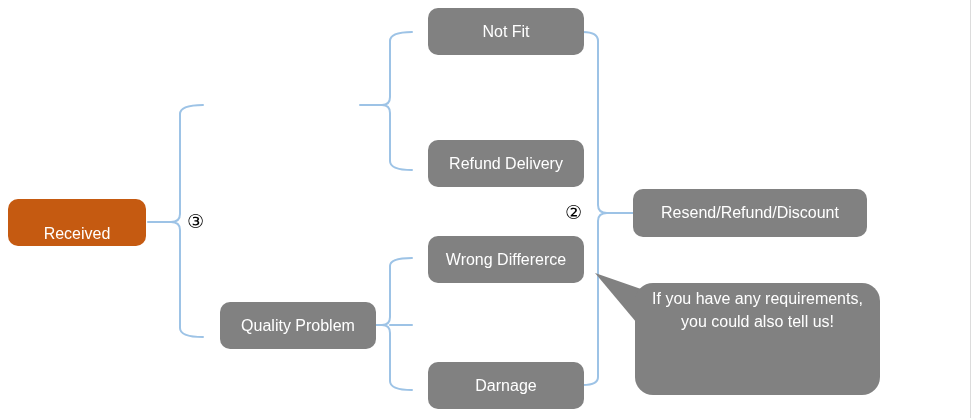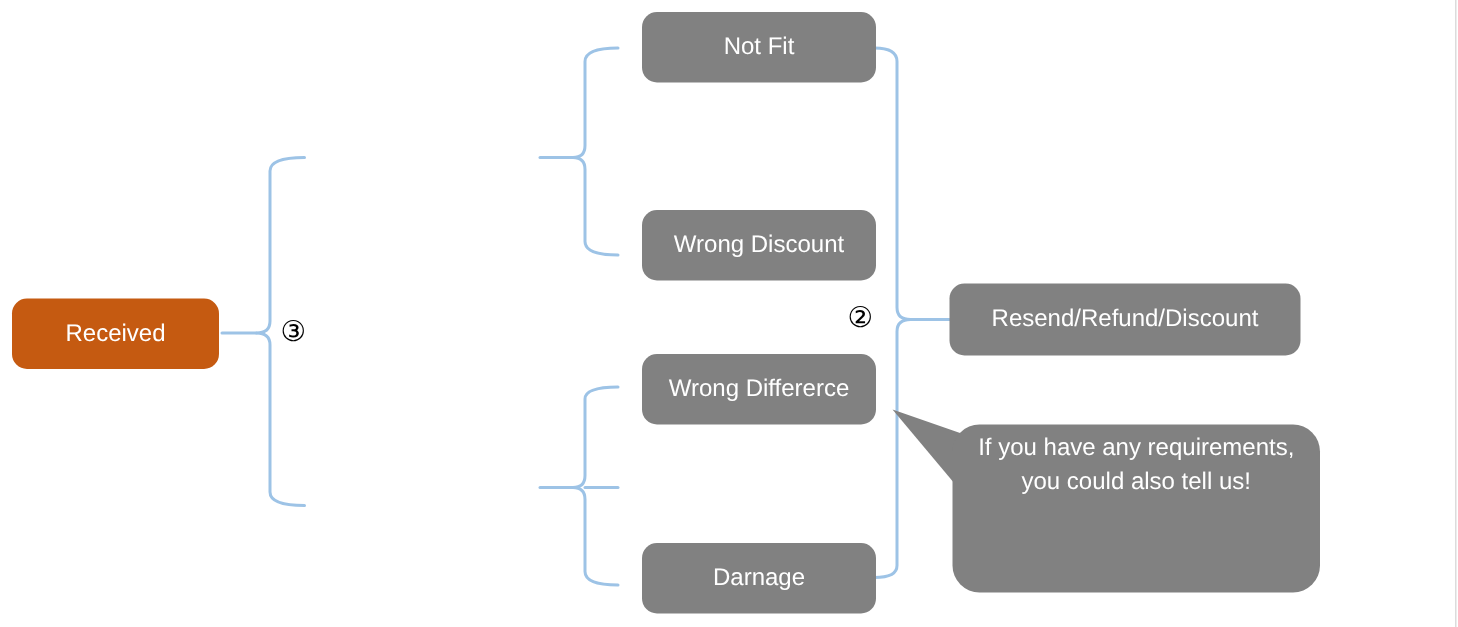--- a/index.html
+++ b/index.html
@@ -9,21 +9,21 @@
     font-family:"Liberation Sans", sans-serif;
   }
   .connectors{position:absolute;left:0;top:0;width:972px;height:418px;}
   .brace{fill:none;stroke:var(--c-connector,#9DC3E6);stroke-width:2;stroke-linecap:round;stroke-linejoin:round;}
   .tail{fill:var(--c-node,#818181);stroke:none;}
   .node{
     position:absolute;display:flex;align-items:center;justify-content:center;
     text-align:center;color:var(--c-text,#fff);font-size:16px;line-height:1.25;
     background:var(--c-node,#818181);border-radius:10px;padding:2px 6px;box-sizing:border-box;
   }
-  .node.root{background:var(--c-received,#C55A11);}
+  .node.root{background:var(--c-received,#C55A11);align-items:flex-end;}
   .w156{width:156px;height:47px;margin-left:16px;}
   .callout{
     position:absolute;left:635px;top:283px;width:245px;height:112px;
     background:var(--c-node,#818181);border-radius:18px;color:var(--c-text,#fff);
     display:flex;align-items:flex-start;justify-content:center;text-align:center;
     font-size:16px;line-height:1.45;padding:4px 14px;box-sizing:border-box;
   }
   .circled{
     position:absolute;color:var(--c-label,#000);font-size:19px;line-height:1;
     font-family:"DejaVu Sans", sans-serif;
@@ -53,27 +53,30 @@
     <path class="brace" d="M583 32 Q598 32 598 41 L598 205 Q598 213 607 213 Q598 213 598 221 L598 377 Q598 385 583 385"></path>
 
     <polygon class="tail" points="595,273 664,297 652,341"></polygon>
   </svg>
 
   <div class="node root" style="left:8px;top:199px;width:138px;height:47px;">
     <span>Received</span>
   </div>
 
 
+  <div class="node w156" style="left:204px;top:302px;">
+    <span>Quality Problem</span>
+  </div>
 
   <div class="node w156" style="left:412px;top:8px;">
     <span>Not Fit</span>
   </div>
 
   <div class="node w156" style="left:412px;top:140px;">
-    <span>Wrong Discount</span>
+    <span>Refund Delivery</span>
   </div>
 
   <div class="node w156" style="left:412px;top:236px;">
     <span>Wrong Differerce</span>
   </div>
 
 
   <div class="node" style="left:633px;top:189px;width:234px;height:48px;">
     <span>Resend/Refund/Discount</span>
   </div>

